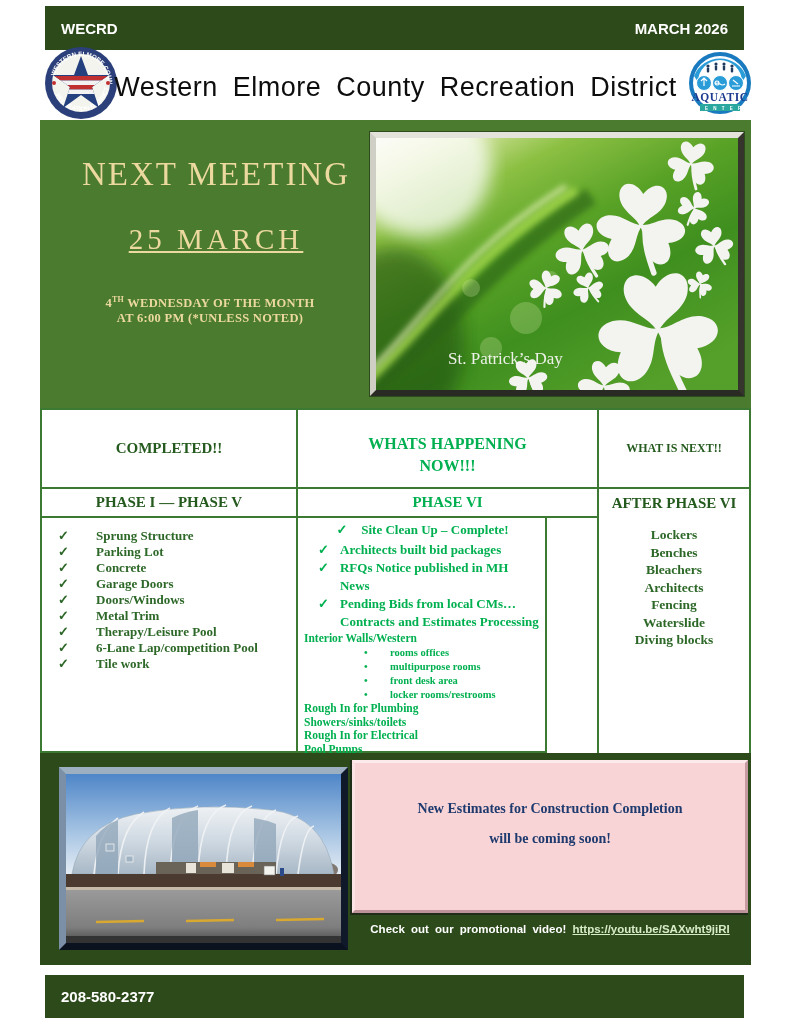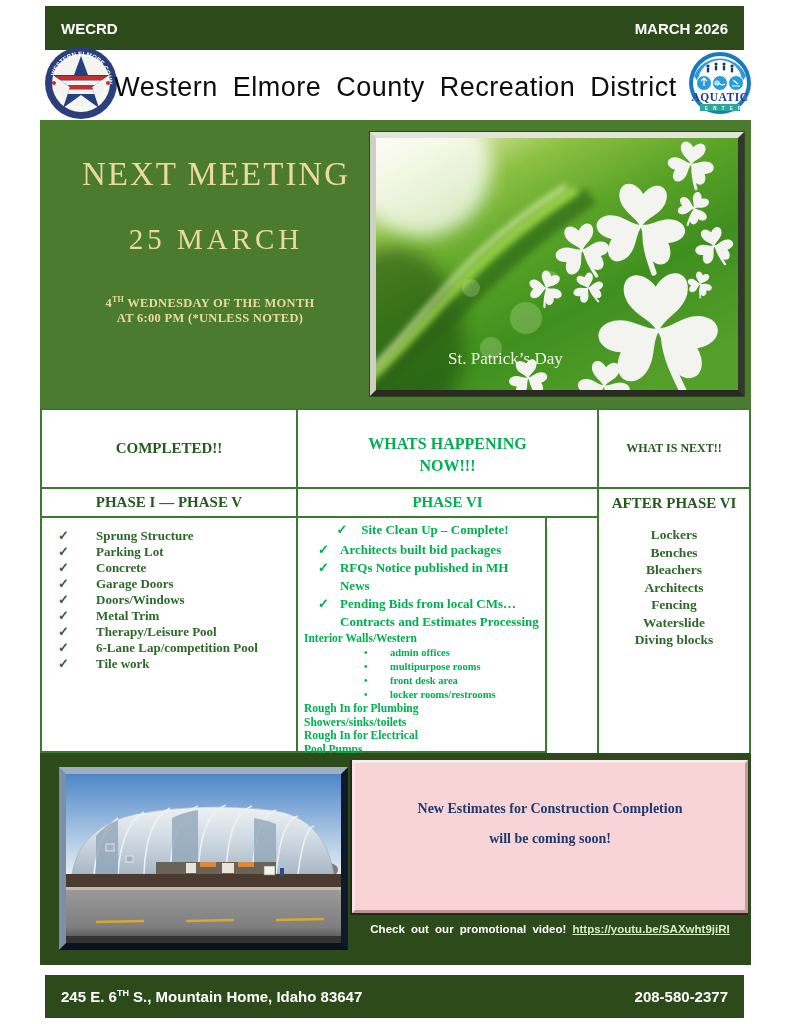--- a/index.html
+++ b/index.html
@@ -15,21 +15,21 @@
   
   .masthead-title{left:0;top:72px;width:791px;text-align:center;color:#0d0d0d;
           font-family:"Liberation Sans",sans-serif;font-size:27px;font-weight:400;
           letter-spacing:0.5px;word-spacing:7px;}
   .seal{left:44px;top:46px;width:74px;height:74px;}
   .aquatic{left:684px;top:50px;width:72px;height:70px;}
 
   
   .meeting{left:40px;top:120px;width:711px;height:288px;background:#4b7b2e;color:#ecd9a0;}
   .m-title{left:36px;top:36px;width:280px;text-align:center;font-size:33px;letter-spacing:2px;}
-  .m-date{left:36px;top:103px;width:280px;text-align:center;font-size:29px;letter-spacing:4px;}
+  .m-date{left:36px;top:103px;width:280px;text-align:center;font-size:29px;letter-spacing:4px;text-decoration:underline;}
   .m-note{left:20px;top:172px;width:300px;text-align:center;font-size:12.5px;font-weight:bold;
           letter-spacing:0.3px;line-height:15px;}
   .m-note sup{font-size:8px;}
   .stpat-frame{left:330px;top:12px;width:374px;height:264px;box-sizing:border-box;
           border:6px solid;border-color:#e3e3dc #35352d #2a2a24 #cfcfc6;
           box-shadow:0 0 0 1px rgba(10,20,5,.45);background:#4e8f22;}
 
   
   .board{left:40px;top:408px;width:711px;height:345px;box-sizing:border-box;}
   .cell{position:absolute;box-sizing:border-box;border:2px solid #3c7a33;background:#ffffff;}
@@ -301,21 +301,21 @@
             <span class="chk">✓</span>
             <span>Pending Bids from local CMs…</span>
           </div>
         </div>
       <div class="c2-cont">Contracts and Estimates Processing</div>
       <div class="c2-sub">Interior Walls/Western</div>
       <div>
 
           <div class="c2-bullet">
             <span class="blt">•</span>
-            <span>admin offices</span>
+            <span>rooms offices</span>
           </div>
 
           <div class="c2-bullet">
             <span class="blt">•</span>
             <span>multipurpose rooms</span>
           </div>
 
           <div class="c2-bullet">
             <span class="blt">•</span>
             <span>front desk area</span>
@@ -427,17 +427,16 @@
       <div class="l2">will be coming soon!</div>
     </div>
 
     <div class="abs video-line">
       <span>Check out our promotional video!</span>
       <a href="#">https://youtu.be/SAXwht9jiRI</a>
     </div>
   </div>
 
   <div class="abs footer">
-    <span><span>245 E. 6</span><sup>TH</sup><span> S., Mountain Home, Idaho 83647</span></span>
     <span>208-580-2377</span>
   </div>
 
 </div>
 
 </body></html>

